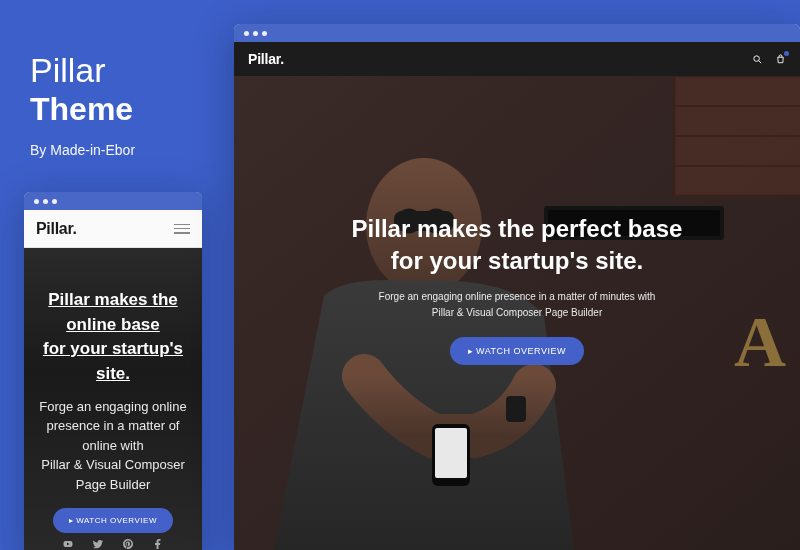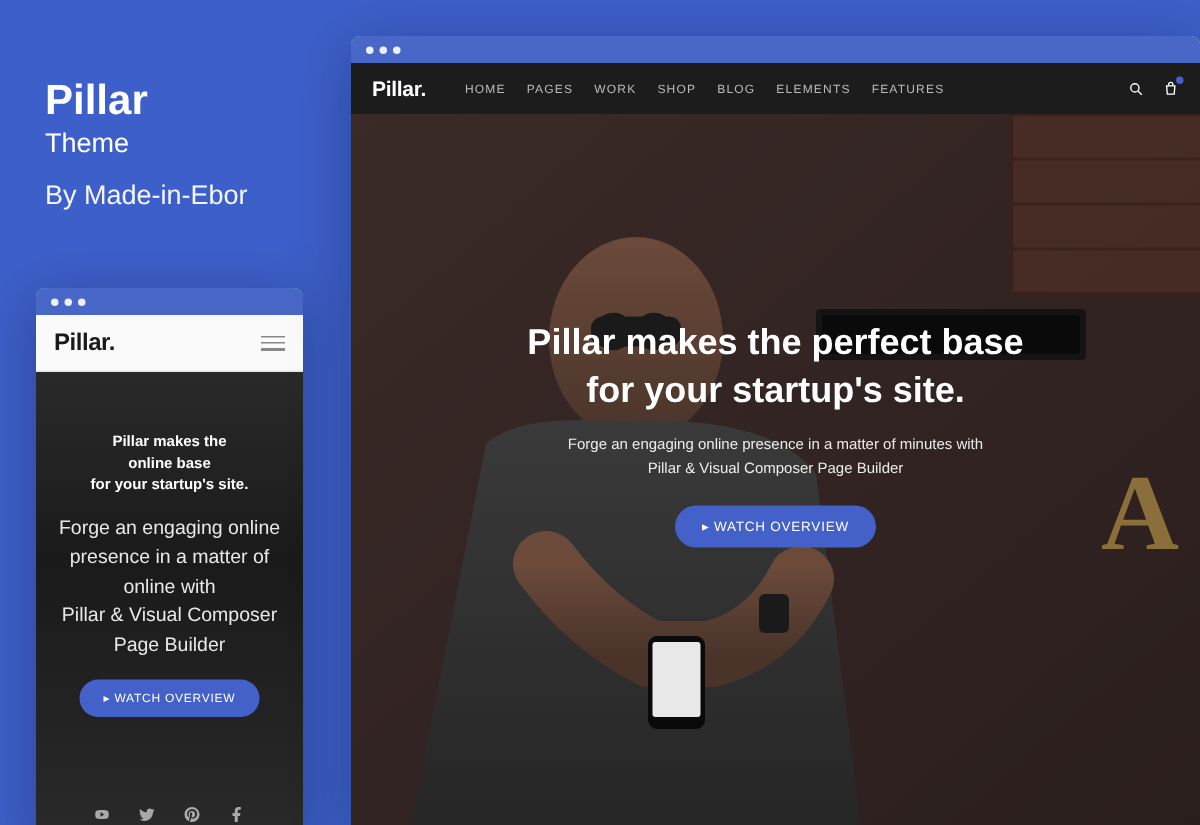--- a/index.html
+++ b/index.html
@@ -1,33 +1,33 @@
 <!DOCTYPE html>
 <html><head>
 <meta charset="utf-8">
 <style>
 *{margin:0;padding:0;box-sizing:border-box;}
 body{width:800px;height:550px;background:#3c5fc9;font-family:-apple-system,BlinkMacSystemFont,"Segoe UI",sans-serif;overflow:hidden;position:relative;}
 
 .title-block{position:absolute;left:30px;top:52px;color:#fff;}
-.title-main{font-size:28px;font-weight:700;line-height:1.1;}
-.title-sub{font-size:18px;font-weight:400;margin-top:2px;}
-.title-author{font-size:18px;font-weight:300;margin-top:14px;opacity:.95;}
+.title-main{font-size:34px;font-weight:400;line-height:1.1;}
+.title-sub{font-size:32px;font-weight:700;margin-top:2px;}
+.title-author{font-size:14px;font-weight:300;margin-top:14px;opacity:.95;}
 
 .window{position:absolute;background:#86efac;border-radius:6px 6px 0 0;box-shadow:0 8px 40px rgba(0,0,0,.25);overflow:hidden;}
 .titlebar{background:#4867c7;height:18px;display:flex;align-items:center;padding:0 10px;gap:4px;}
 .dot{width:5px;height:5px;border-radius:50%;background:#fff;opacity:.9;}
 
 .mobile{left:24px;top:192px;width:178px;height:370px;}
 .mobile .header{background:#fafafa;height:38px;display:flex;align-items:center;justify-content:space-between;padding:0 12px;border-bottom:1px solid #e5e5e5;}
 .mobile .logo{font-size:16px;font-weight:800;color:#1a1a1a;letter-spacing:-.3px;}
 .mobile .burger{width:16px;height:10px;display:flex;flex-direction:column;justify-content:space-between;}
 .mobile .burger span{height:1.5px;background:#888;display:block;}
 .mobile .hero{height:314px;background:linear-gradient(180deg,#2a2a2a 0%,#1a1a1a 40%,#2a2a2a 100%);display:flex;flex-direction:column;align-items:center;color:#fff;text-align:center;padding:40px 14px 0;position:relative;}
-.mobile .headline{font-size:10px;font-weight:700;line-height:1.45;}
+.mobile .headline{font-size:17px;font-weight:700;line-height:1.45;text-decoration:underline;}
 .mobile .tagline{font-size:13px;font-weight:300;line-height:1.5;margin-top:10px;opacity:.9;}
 .mobile .cta{margin-top:14px;background:#4361c9;border:none;color:#fff;font-size:8px;padding:8px 16px;border-radius:18px;letter-spacing:.5px;cursor:pointer;}
 .mobile .socials{position:absolute;bottom:14px;left:0;right:0;display:flex;justify-content:center;gap:18px;}
 .mobile .socials span{width:12px;height:12px;opacity:.6;}
 
 .desktop{left:234px;top:24px;width:566px;height:526px;}
 .desktop .navbar{background:#1c1c1c;height:34px;display:flex;align-items:center;padding:0 14px;gap:20px;}
 .desktop .logo{font-size:14px;font-weight:800;color:#fff;letter-spacing:-.2px;}
 .desktop .menu{display:flex;gap:14px;margin-left:6px;}
 .desktop .menu a{color:#bbb;font-size:8px;letter-spacing:.8px;text-decoration:none;}
@@ -96,29 +96,20 @@
 </div>
 
 <div class="window desktop">
   <div class="titlebar">
     <span class="dot"></span>
     <span class="dot"></span>
     <span class="dot"></span>
   </div>
   <div class="navbar">
     <span class="logo">Pillar.</span>
-    <div class="menu">
-      <a href="#">HOME</a>
-      <a href="#">PAGES</a>
-      <a href="#">WORK</a>
-      <a href="#">SHOP</a>
-      <a href="#">BLOG</a>
-      <a href="#">ELEMENTS</a>
-      <a href="#">FEATURES</a>
-    </div>
     <div class="nav-icons">
       <span>
           <svg viewBox="0 0 24 24" fill="none" stroke="#fff" stroke-width="2">
             <circle cx="10" cy="10" r="6"></circle>
             <line x1="20" y1="20" x2="14.5" y2="14.5"></line>
           </svg>
         </span>
       <span class="cart-badge">
           <svg viewBox="0 0 24 24" fill="none" stroke="#fff" stroke-width="2">
             <path d="M6 7h12l-1 12H7z"></path>

